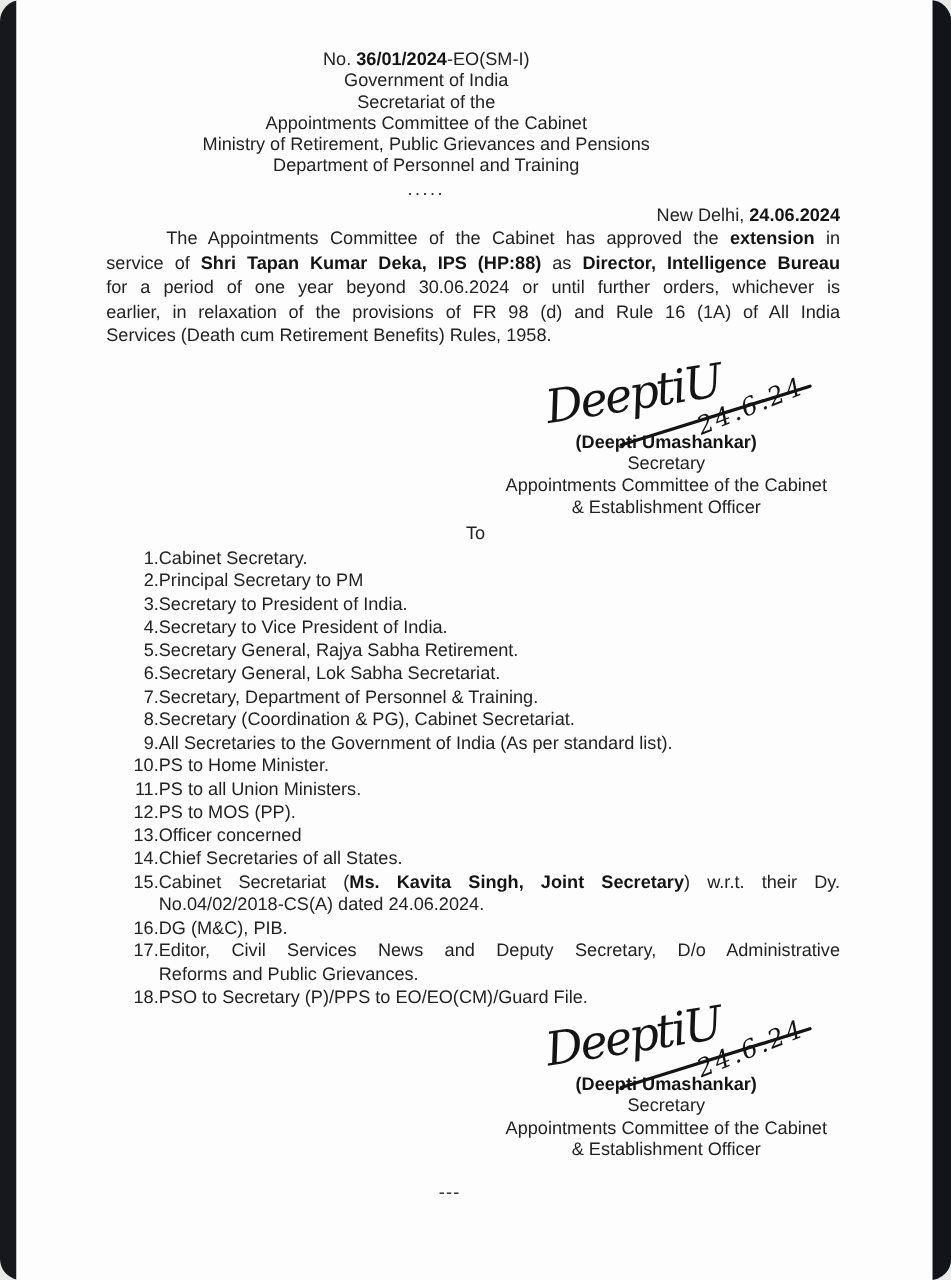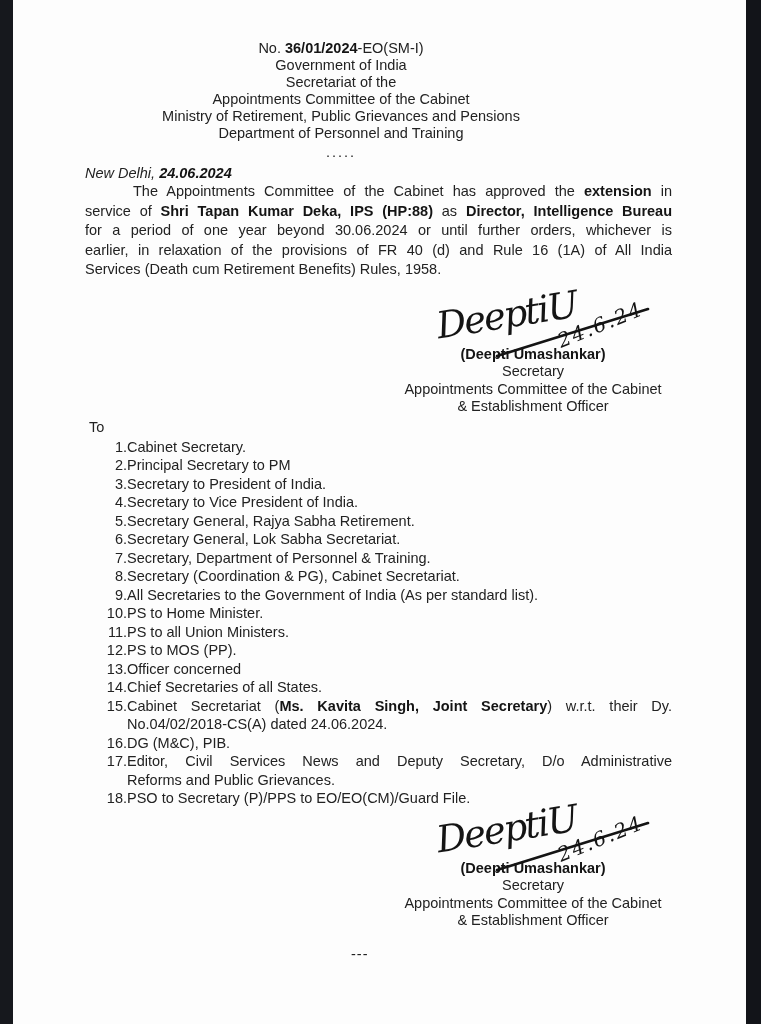--- a/index.html
+++ b/index.html
@@ -1,49 +1,49 @@
 <!DOCTYPE html>
 <html><head>
 <meta charset="utf-8">
 <style>
   * { margin:0; padding:0; box-sizing:border-box; }
   html,body { background:#e9e9e9; }
   .page {
     position:relative; width:761px; height:1024px; margin:0 auto;
     background:#fdfdfd; overflow:hidden;
     font-family:"Liberation Sans","DejaVu Sans",sans-serif;
-    color:#222; font-size:14.5px;
+    color:#222; font-size:14.5px;border-radius:17px;
   }
   .edge { position:absolute; top:0; height:100%; }
   .edge-l { left:0; width:13px; background:#16181d; }
   .edge-r { right:0; width:15px; background:#121419; }
   .content { position:absolute; left:85px; top:40px; width:587px; }
 
   .header { width:512px; text-align:center; line-height:17px; }
   .b { font-weight:bold; color:#141414; }
   .dots { letter-spacing:2px; line-height:15px; margin-top:3px; }
-  .dateline { margin-top:5px; line-height:17px;font-style:italic; }
+  .dateline { text-align:right; margin-top:5px; line-height:17px; }
 
   .para { margin-top:0; }
   .pl { line-height:19.5px; white-space:normal; }
   .j { text-align:justify; text-align-last:justify; }
   .ind { text-indent:48px; }
 
   .sigwrap { position:relative; height:132px; }
   .sw1 { margin-top:4px; }
   .sw2 { height:128px; margin-top:2px; }
   .typed { position:absolute; left:297px; width:302px; top:62px; text-align:center; line-height:17.5px; }
   .sw2 .typed { top:50px; }
   .auto { position:absolute; left:330px; top:-2px; pointer-events:none; }
   .sw2 .auto { top:-14px; }
   .ag { font-family:"DejaVu Serif",serif; font-style:italic; font-size:37px; fill:#141414; letter-spacing:-2px; }
   .agd { font-family:"DejaVu Serif",serif; font-style:italic; font-size:20px; fill:#141414; letter-spacing:2px; }
   .sline { stroke:#141414; stroke-width:2.6; stroke-linecap:round; }
 
-  .tolabel { margin-top:2px; margin-left:4px; line-height:18px; }
+  .tolabel { margin-top:2px; margin-left:4px; line-height:18px;text-align:center; }
   .rlist { list-style:none; margin-top:2px; line-height:18.5px; }
   .ritem { display:flex; }
   .num { width:42px; text-align:right; flex:none; }
   .txt { margin-left:0; flex:1; }
   .tl { display:block; }
   .jl { text-align:justify; text-align-last:justify; }
   .endmark { margin-left:266px; margin-top:8px; letter-spacing:1px; }
 </style>
 </head>
 <body>
@@ -63,21 +63,21 @@
       <div>Department of Personnel and Training</div>
       <div class="dots">.....</div>
     </div>
 
     <div class="dateline"><span>New Delhi, </span><span class="b">24.06.2024</span></div>
 
     <div class="para">
       <div class="pl j ind"><span>The Appointments Committee of the Cabinet has approved the </span><span class="b">extension</span><span> in</span></div>
       <div class="pl j"><span>service of </span><span class="b">Shri Tapan Kumar Deka, IPS (HP:88)</span><span> as </span><span class="b">Director, Intelligence Bureau</span></div>
       <div class="pl j">for a period of one year beyond 30.06.2024 or until further orders, whichever is</div>
-      <div class="pl j">earlier, in relaxation of the provisions of FR 40 (d) and Rule 16 (1A) of All India</div>
+      <div class="pl j">earlier, in relaxation of the provisions of FR 98 (d) and Rule 16 (1A) of All India</div>
       <div class="pl">Services (Death cum Retirement Benefits) Rules, 1958.</div>
     </div>
 
     <div class="sigwrap sw1">
       <div class="typed">
         <div class="b">(Deepti Umashankar)</div>
         <div>Secretary</div>
         <div>Appointments Committee of the Cabinet</div>
         <div>&amp; Establishment Officer</div>
       </div>

